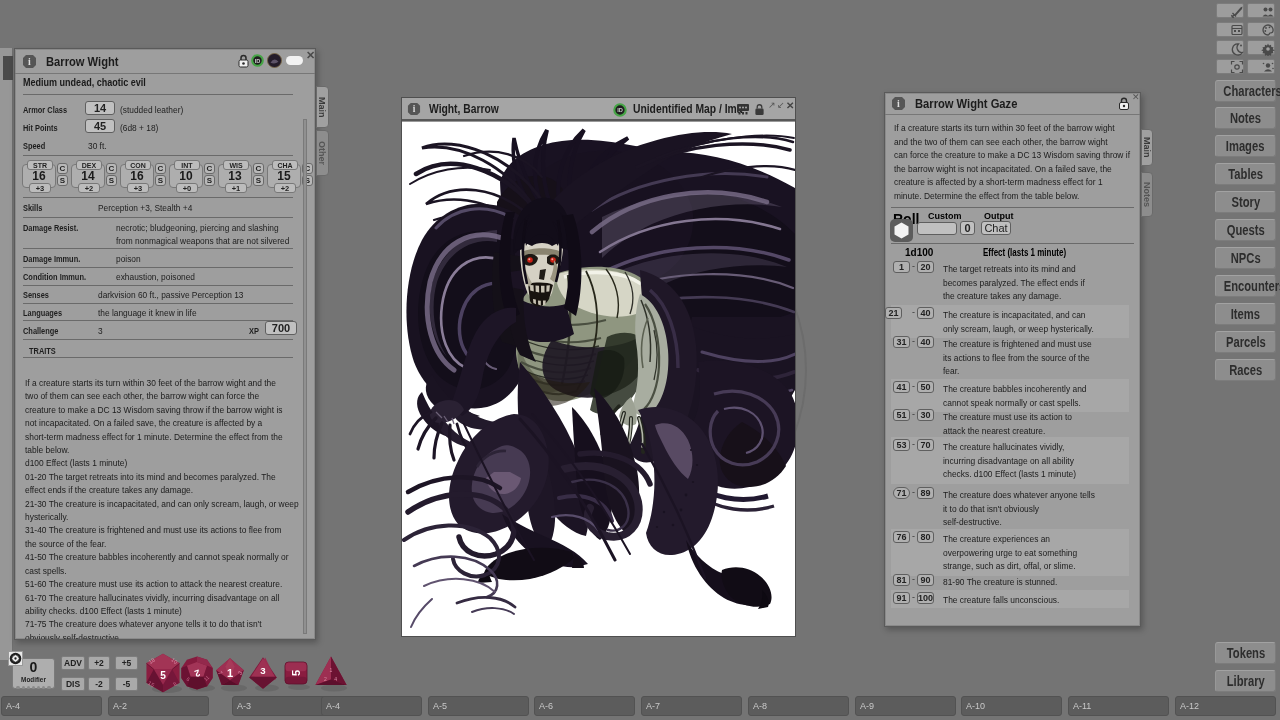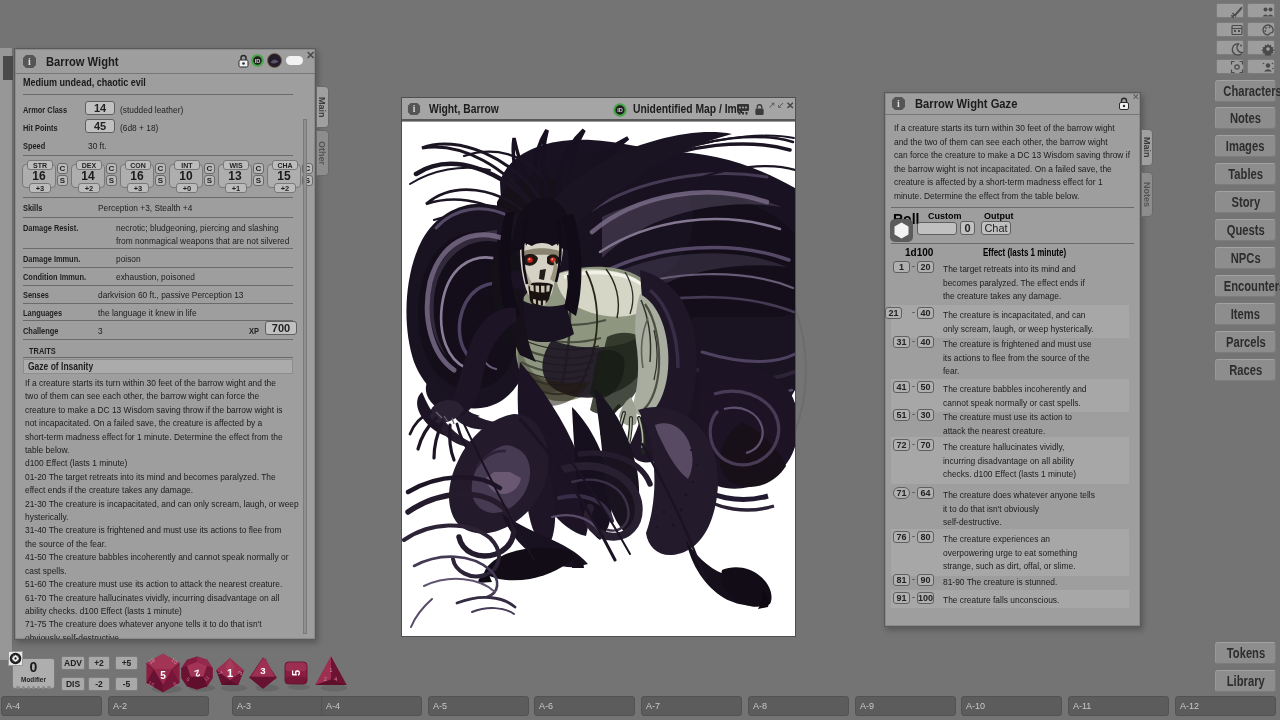--- a/index.html
+++ b/index.html
@@ -149,21 +149,20 @@
   <div class="lrow lbl" style="left:8px;top:257px;">Languages</div>
   <div class="lrow" style="left:83px;top:257px;">the language it knew in life</div>
   <div class="hr" style="top:271px;"></div>
   <div class="lrow lbl" style="left:8px;top:275px;">Challenge</div>
   <div class="lrow" style="left:83px;top:275px;">3</div>
   <div class="lrow lbl" style="left:234px;top:275px;">XP</div>
   <div class="vbox" style="left:250px;top:272px;width:32px;height:14px;line-height:13px;">700</div>
   <div class="hr" style="top:290px;"></div>
   <div class="lrow lbl" style="left:14px;top:295px;">TRAITS</div>
   <div class="hr" style="top:308px;"></div>
-  <div class="traithdr" style="top:310px;"><span style="display:inline-block;transform:scaleX(0.85);transform-origin:0 50%;">Gaze of Insanity</span></div>
   <div class="ttext" style="top:327px;">
     If a creature starts its turn within 30 feet of the barrow wight and the<br>
     two of them can see each other, the barrow wight can force the<br>
     creature to make a DC 13 Wisdom saving throw if the barrow wight is<br>
     not incapacitated. On a failed save, the creature is affected by a<br>
     short-term madness effect for 1 minute. Determine the effect from the<br>
     table below.<br>
     d100 Effect (lasts 1 minute)<br>
     01-20 The target retreats into its mind and becomes paralyzed. The<br>
     effect ends if the creature takes any damage.<br>
@@ -511,27 +510,27 @@
   <div class="rowbg" style="top:286px;height:33px;"></div>
   <div class="numbx" style="left:8px;top:288px;">41</div>
   <div class="abs" style="left:27px;top:288px;font-size:9px;color:#333;">-</div>
   <div class="numbx" style="left:32px;top:288px;">50</div>
   <div class="rtext" style="left:58px;top:289px;">The creature babbles incoherently and<br>cannot speak normally or cast spells.</div>
   <div class="numbx" style="left:8px;top:316px;">51</div>
   <div class="abs" style="left:27px;top:316px;font-size:9px;color:#333;">-</div>
   <div class="numbx" style="left:32px;top:316px;">30</div>
   <div class="rtext" style="left:58px;top:317px;">The creature must use its action to<br>attack the nearest creature.</div>
   <div class="rowbg" style="top:344px;height:47px;"></div>
-  <div class="numbx" style="left:8px;top:346px;">72</div>
+  <div class="numbx" style="left:8px;top:346px;">53</div>
   <div class="abs" style="left:27px;top:346px;font-size:9px;color:#333;">-</div>
   <div class="numbx" style="left:32px;top:346px;">70</div>
   <div class="rtext" style="left:58px;top:347px;">The creature hallucinates vividly,<br>incurring disadvantage on all ability<br>checks. d100 Effect (lasts 1 minute)</div>
   <div class="numbx" style="left:8px;top:394px;border-radius:6px;">71</div>
   <div class="abs" style="left:27px;top:394px;font-size:9px;color:#333;">-</div>
-  <div class="numbx" style="left:32px;top:394px;">64</div>
+  <div class="numbx" style="left:32px;top:394px;">89</div>
   <div class="rtext" style="left:58px;top:395px;">The creature does whatever anyone tells<br>it to do that isn't obviously<br>self-destructive.</div>
   <div class="rowbg" style="top:436px;height:47px;"></div>
   <div class="numbx" style="left:8px;top:438px;">76</div>
   <div class="abs" style="left:27px;top:438px;font-size:9px;color:#333;">-</div>
   <div class="numbx" style="left:32px;top:438px;">80</div>
   <div class="rtext" style="left:58px;top:439px;">The creature experiences an<br>overpowering urge to eat something<br>strange, such as dirt, offal, or slime.</div>
   <div class="numbx" style="left:8px;top:481px;">81</div>
   <div class="abs" style="left:27px;top:481px;font-size:9px;color:#333;">-</div>
   <div class="numbx" style="left:32px;top:481px;">90</div>
   <div class="rtext" style="left:58px;top:482px;">81-90 The creature is stunned.</div>

